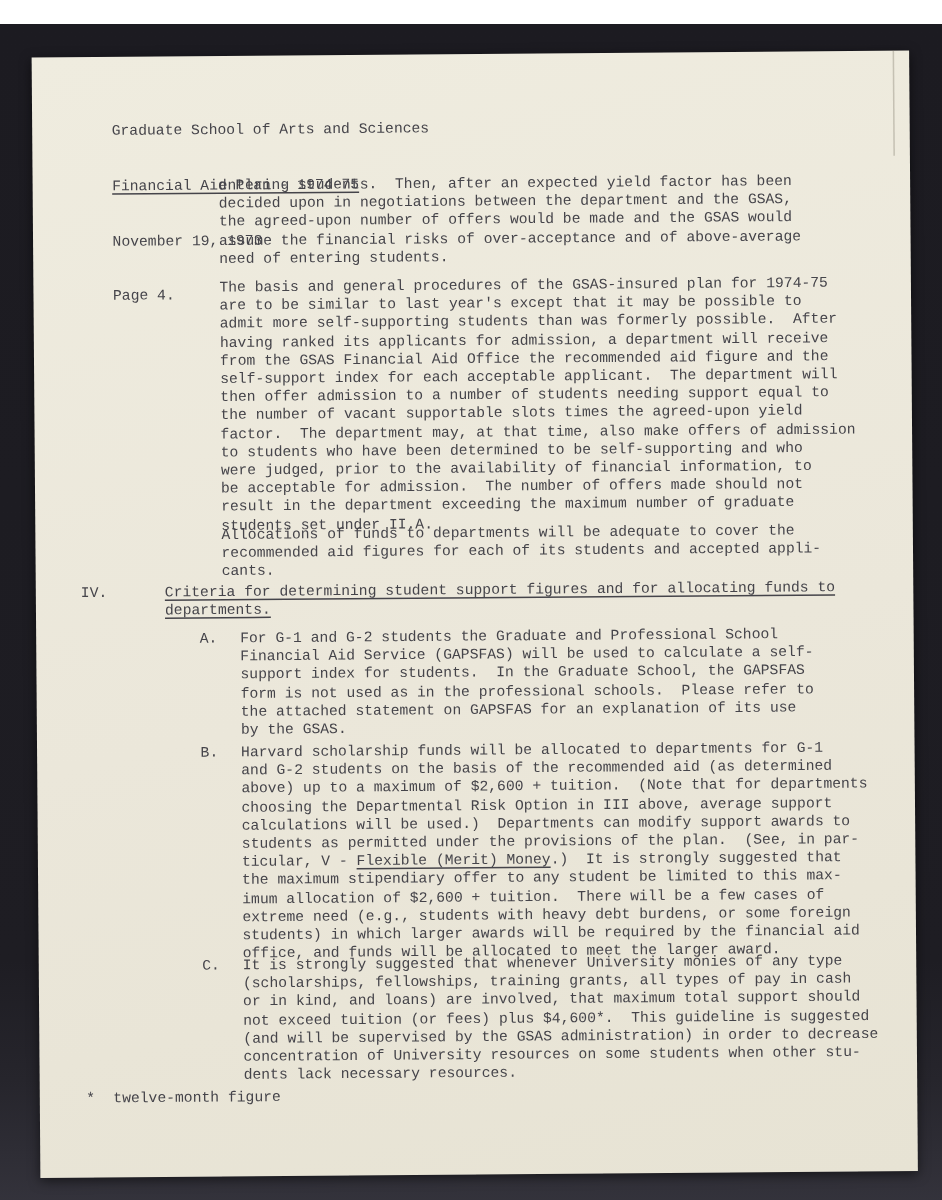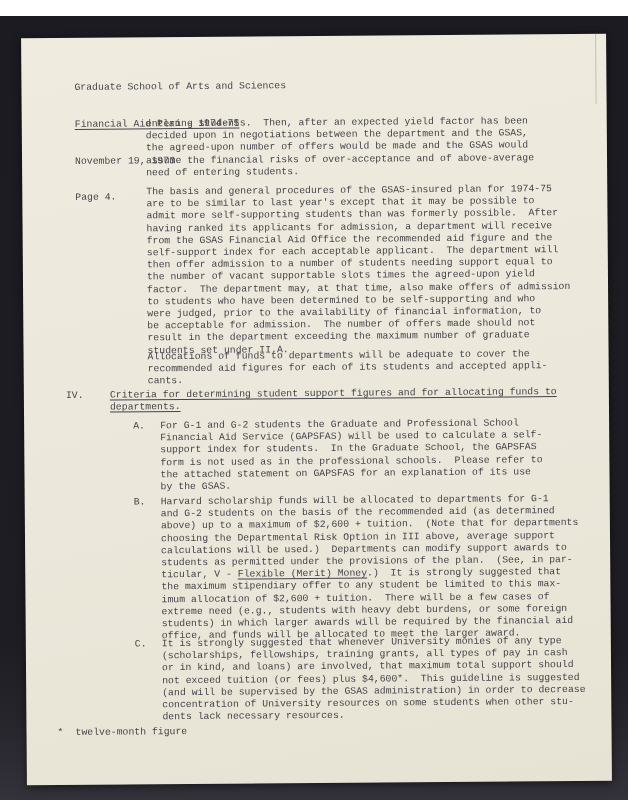--- a/index.html
+++ b/index.html
@@ -66,21 +66,21 @@
 factor.  The department may, at that time, also make offers of admission
 to students who have been determined to be self-supporting and who
 were judged, prior to the availability of financial information, to
 be acceptable for admission.  The number of offers made should not
 result in the department exceeding the maximum number of graduate
 students set under II.A.</div>
     <div class="txt" style="left:124px;top:314px;">Allocations of funds to departments will be adequate to cover the
 recommended aid figures for each of its students and accepted appli-
 cants.</div>
 
-    <div class="txt" style="left:42px;top:352px;">IV.</div>
+    <div class="txt" style="left:30px;top:352px;">IV.</div>
     <div class="txt u" style="left:86px;top:352px;">Criteria for determining student support figures and for allocating funds to
 departments.</div>
 
     <div class="txt" style="left:109px;top:383px;">A.</div>
     <div class="txt" style="left:136px;top:383px;">For G-1 and G-2 students the Graduate and Professional School
 Financial Aid Service (GAPSFAS) will be used to calculate a self-
 support index for students.  In the Graduate School, the GAPSFAS
 form is not used as in the professional schools.  Please refer to
 the attached statement on GAPSFAS for an explanation of its use
 by the GSAS.</div>

